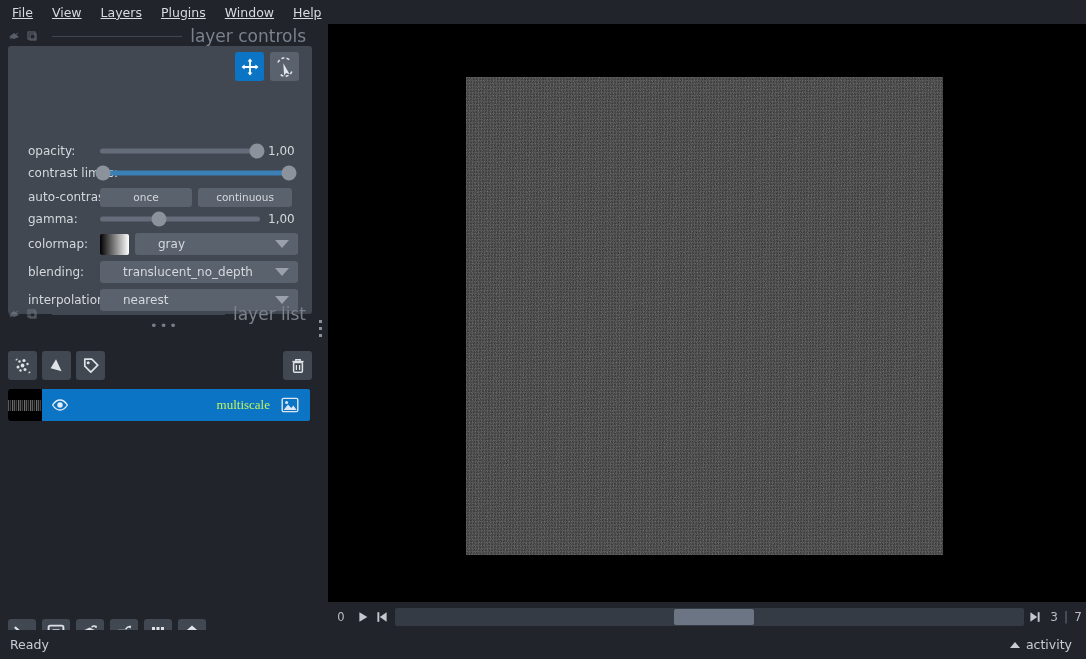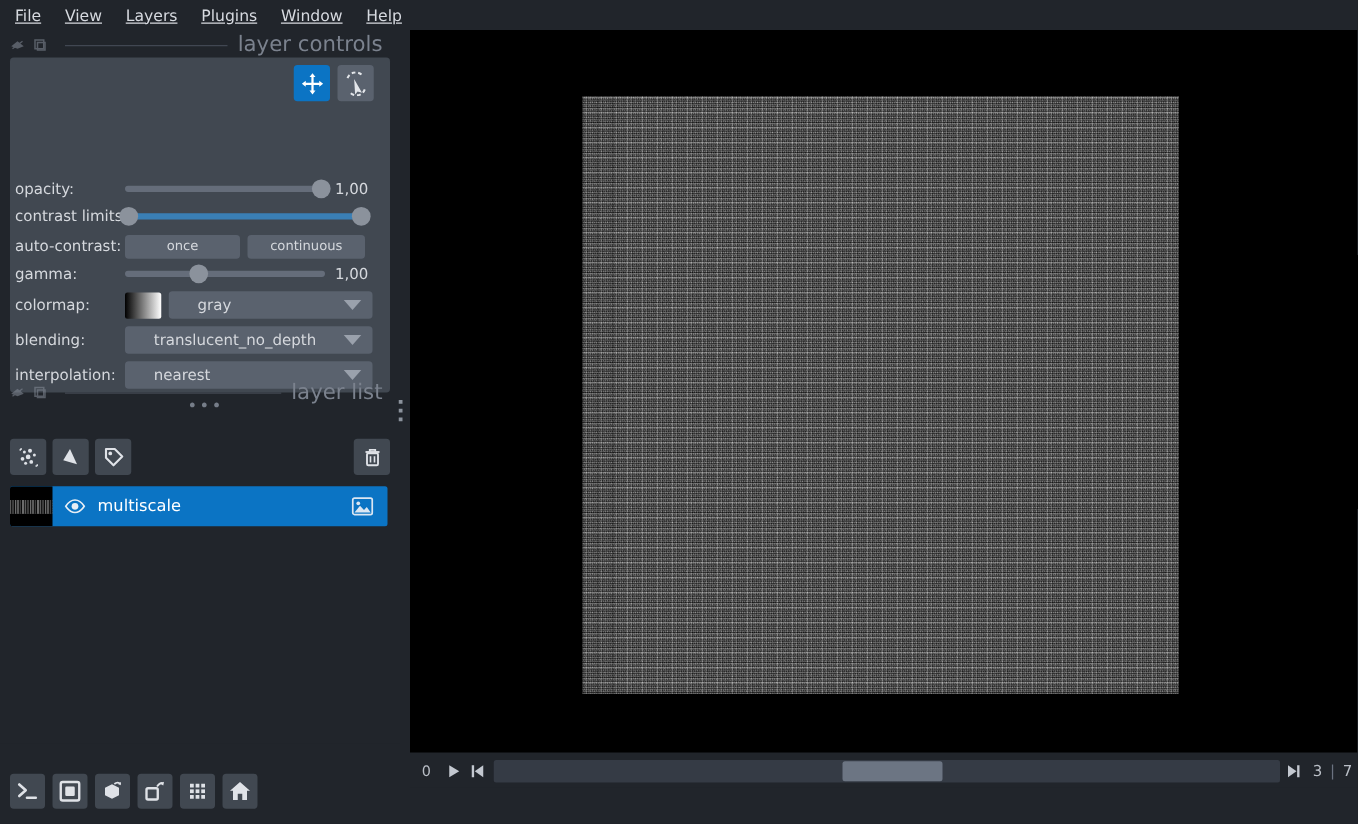--- a/index.html
+++ b/index.html
@@ -86,21 +86,21 @@
   .mode-btn.active { background: #0b74c4; }
 
   .ctrl-row {
     position: absolute;
     left: 0; width: 304px; height: 22px;
     display: flex; align-items: center;
   }
   .ctrl-label {
     width: 92px;
     text-align: left;
-    padding-left: 4px;
+    padding-left: 20px;
     font-size: 12px;
     color: #d5d8dd;
     box-sizing: border-box;
     white-space: nowrap;
   }
   .ctrl-field {
     position: relative;
     flex: 1 1 auto;
     height: 22px;
     display: flex; align-items: center;
@@ -192,23 +192,24 @@
     overflow: hidden;
   }
   #layer-thumb .noise {
     position: absolute; left: 0; top: 11px; width: 34px; height: 11px;
     background-image:
       repeating-linear-gradient(90deg, #5a5a5a 0 1px, #161616 1px 2px, #3d3d3d 2px 3px, #0b0b0b 3px 4px, #6b6b6b 4px 5px, #222 5px 6px),
       repeating-linear-gradient(0deg, rgba(255,255,255,.25) 0 1px, rgba(0,0,0,.4) 1px 2px);
   }
   .layer-name {
     flex: 1 1 auto;
-    text-align: left;
+    text-align: right;
     font-size: 13px;
-    color: #ffffff;
+    color: #bef264;
+    font-family: Liberation Serif, serif;
   }
 
   
   #viewer-buttons {
     position: absolute; left: 8px; top: 595px;
     width: 312px; height: 30px;
   }
   .vbtn {
     position: absolute; top: 0;
     width: 28px; height: 28px;
@@ -602,14 +603,21 @@
       <svg width="14" height="14" viewBox="0 0 14 14">
         <path d="M2.4 2.2 L2.4 11.8 L9.2 7 Z" fill="#c3c8d0"></path>
         <rect x="9.7" y="2.2" width="1.9" height="9.6" fill="#c3c8d0"></rect>
       </svg>
     </div>
     <div class="dims-num">3</div>
     <div class="dims-sep">|</div>
     <div class="dims-num">7</div>
   </div>
 
+  <div id="statusbar">
+    <div id="status-text">Ready</div>
+    <div id="activity-btn">
+      <span class="chev"></span>
+      <span>activity</span>
+    </div>
+  </div>
 
 </div>
 
 </body></html>

